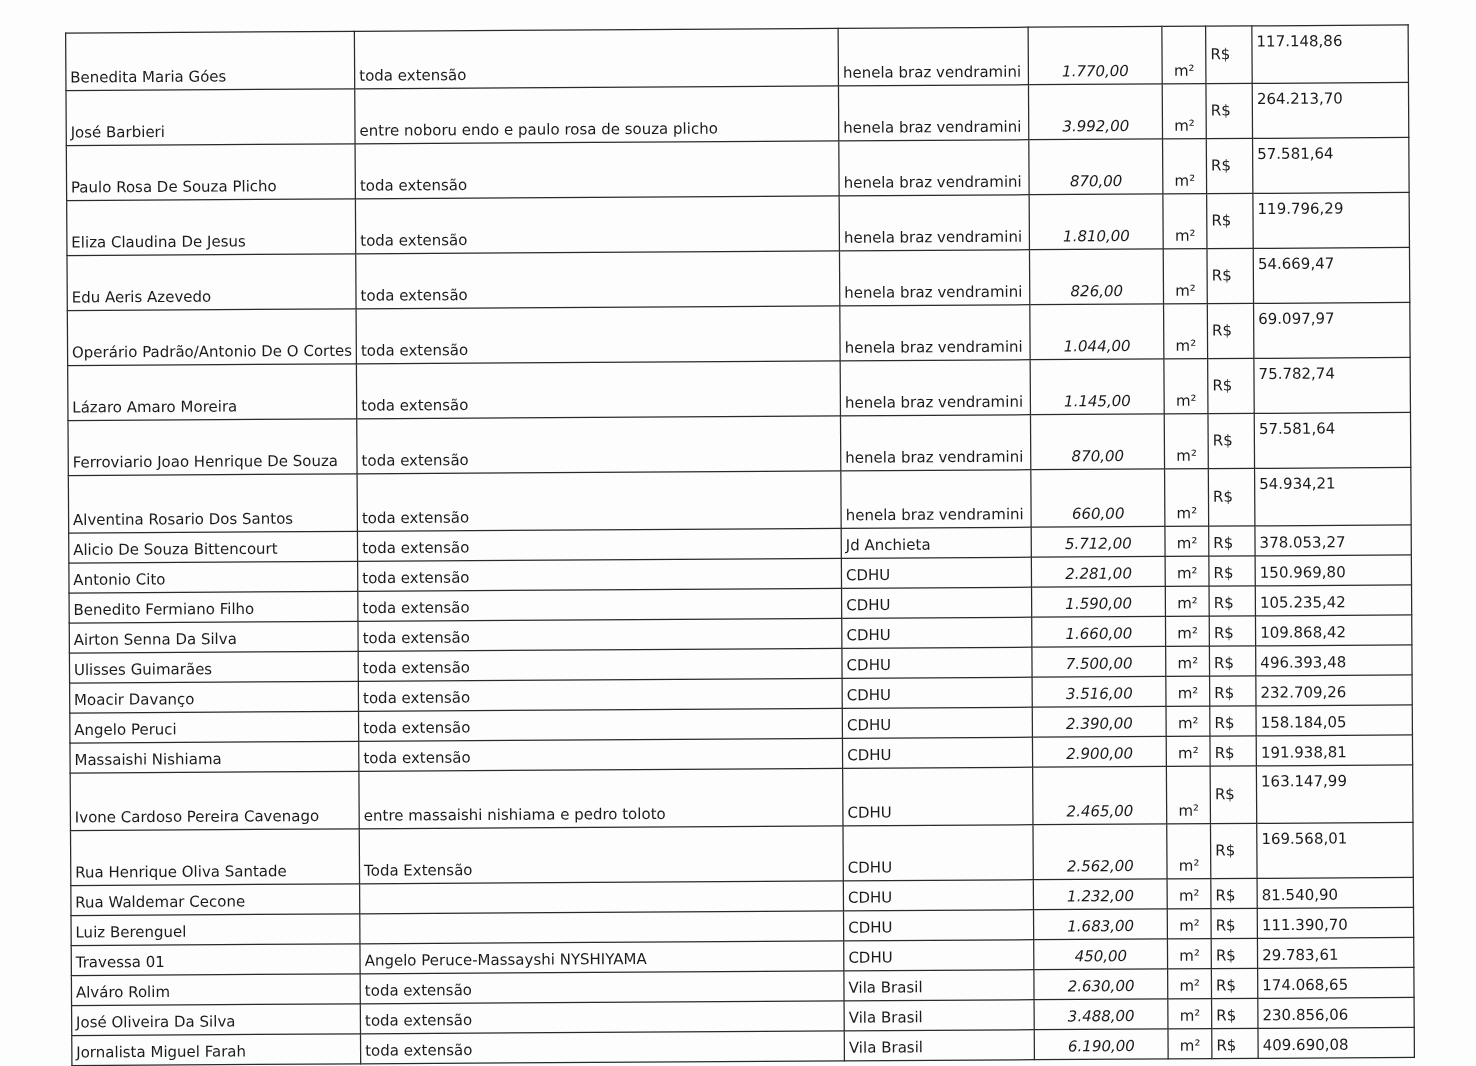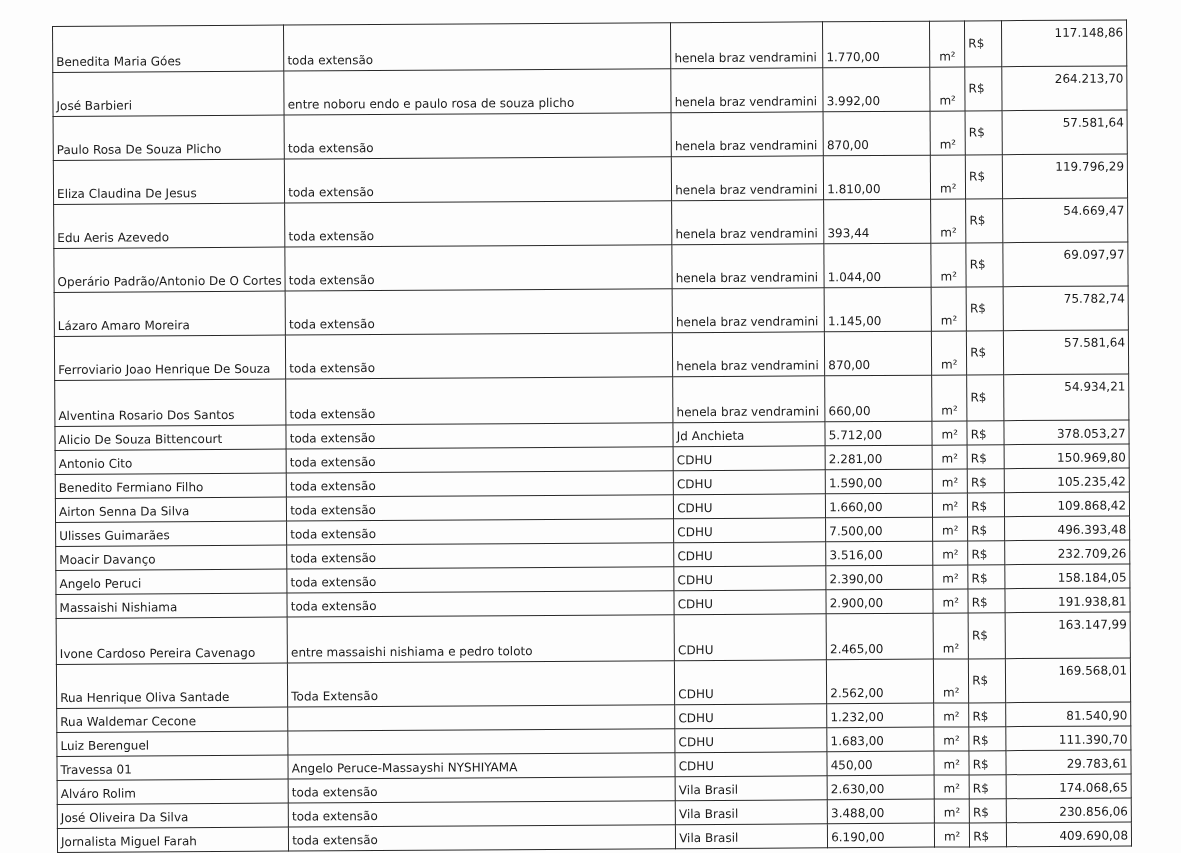--- a/index.html
+++ b/index.html
@@ -16,24 +16,24 @@
     padding: 0 3px 1px 3px;
     vertical-align: bottom;
     font-family: "DejaVu Sans", sans-serif;
     font-size: 12px;
     line-height: 17px;
     white-space: nowrap;
   }
   td.c-name { width: 204px; white-space: normal; }
   td.c-desc { width: 380px; }
   td.c-loc  { width: 145px; border-radius: 19px; }
-  td.c-area { width: 100px; text-align: left; }
+  td.c-area { width: 100px; text-align: center; font-style: italic; }
   td.c-unit { width: 28px; text-align: center; font-family: "Liberation Sans", sans-serif; font-size: 13px; }
   td.c-cur  { width: 30px; border-right: none; font-family: "Liberation Sans", sans-serif; font-size: 14px; padding-left: 8px; }
-  td.c-val  { width: 118px; border-left: none; text-align: right; font-family: "Liberation Sans", sans-serif; font-size: 14px; padding-right: 6px; vertical-align: middle; }
+  td.c-val  { width: 118px; border-left: none; font-family: "Liberation Sans", sans-serif; font-size: 14px; padding-right: 6px; vertical-align: middle; }
   tr.h-xl td { height: 40px; }
   tr.h-l td  { height: 38px; }
   tr.h-s td  { height: 22px; }
   tr.h-xl td.c-val, tr.h-l td.c-val { vertical-align: top; padding-top: 4px; }
   tr.h-xl td.c-cur, tr.h-l td.c-cur { vertical-align: middle; }
 </style>
 </head>
 <body>
 
 <div class="page">
@@ -76,21 +76,21 @@
     <td class="c-area">1.810,00</td>
     <td class="c-unit">m²</td>
     <td class="c-cur">R$</td>
     <td class="c-val">119.796,29</td>
   </tr>
 
   <tr class="h-l">
     <td class="c-name">Edu Aeris Azevedo</td>
     <td class="c-desc">toda extensão</td>
     <td class="c-loc">henela braz vendramini</td>
-    <td class="c-area">393,44</td>
+    <td class="c-area">826,00</td>
     <td class="c-unit">m²</td>
     <td class="c-cur">R$</td>
     <td class="c-val">54.669,47</td>
   </tr>
 
   <tr class="h-l">
     <td class="c-name">Operário Padrão/Antonio De O Cortes</td>
     <td class="c-desc">toda extensão</td>
     <td class="c-loc">henela braz vendramini</td>
     <td class="c-area">1.044,00</td>

